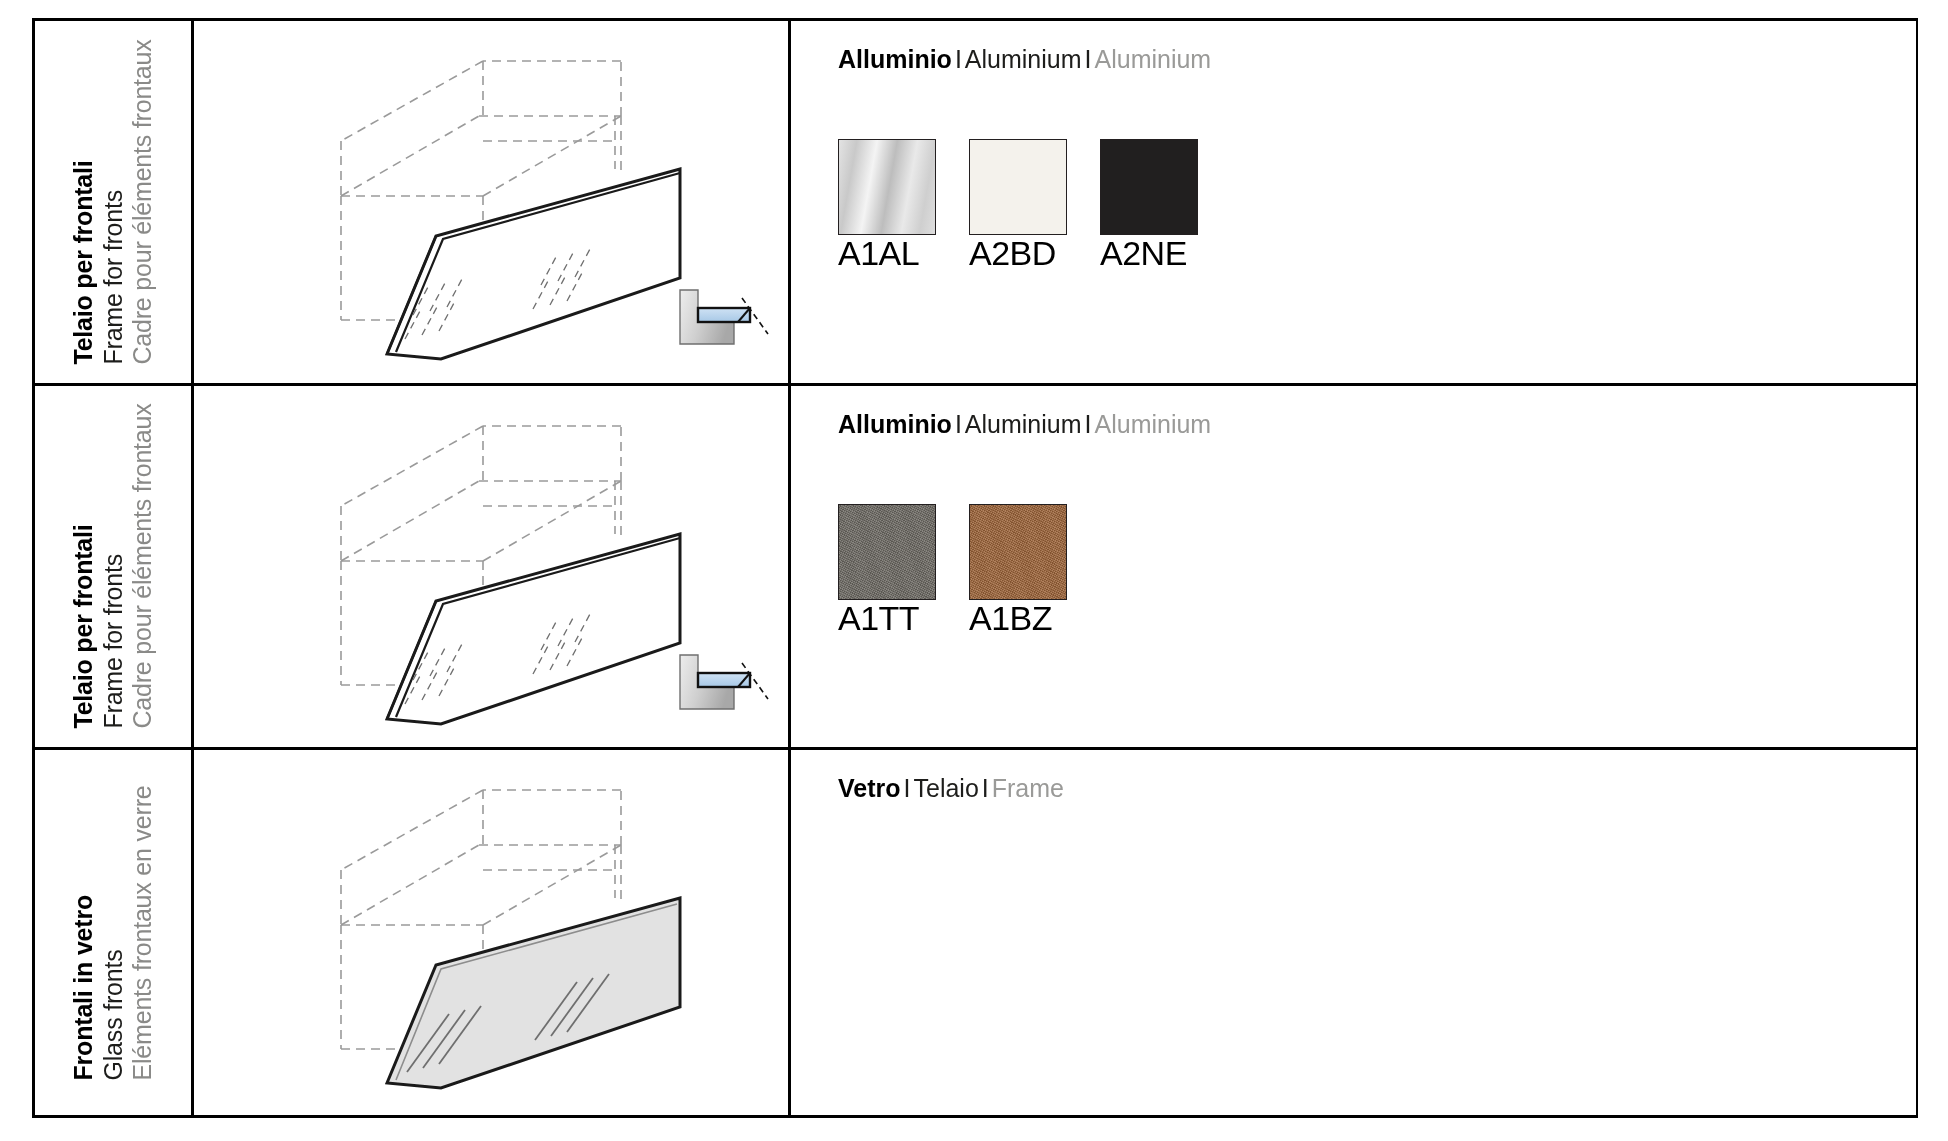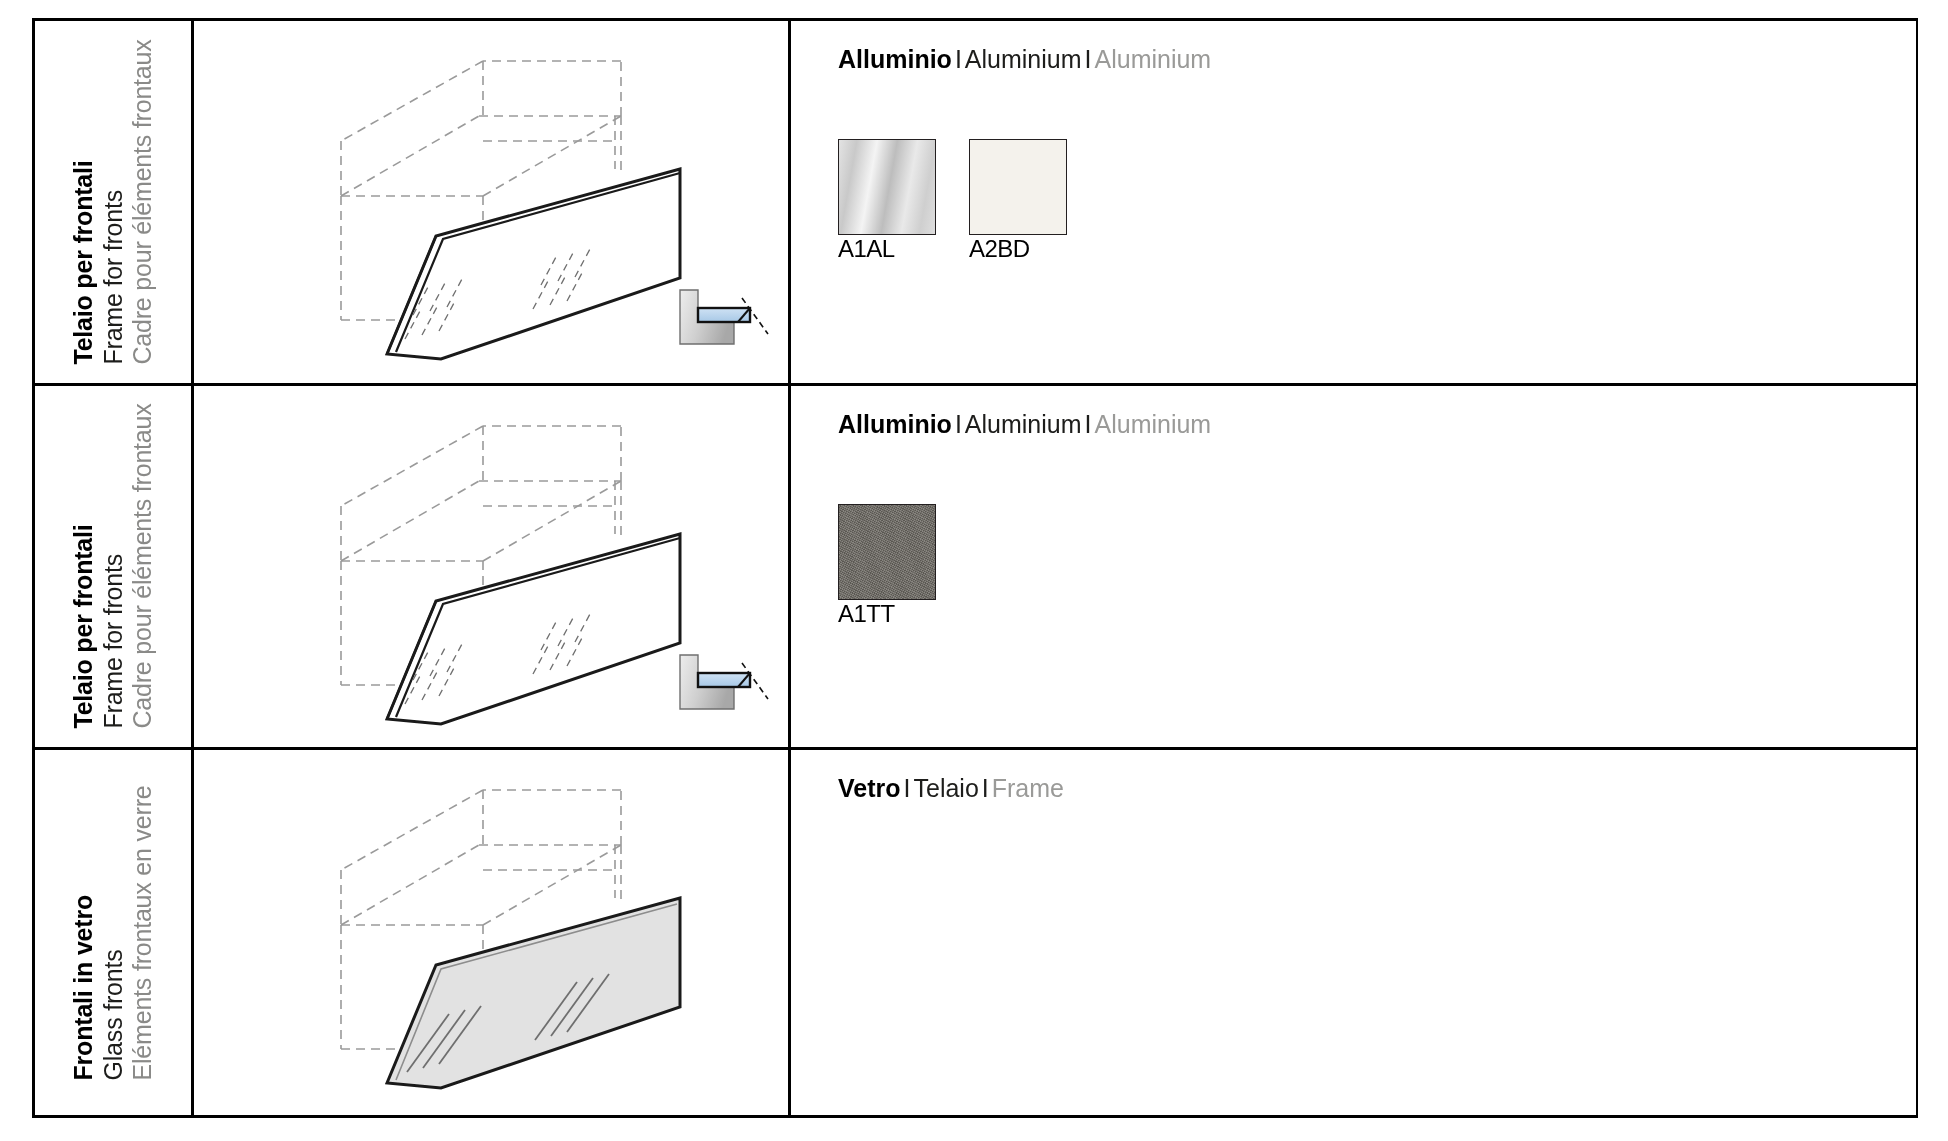--- a/index.html
+++ b/index.html
@@ -136,21 +136,21 @@
   }
   .sw-item { width: 100px; }
   .sw-chip {
     width: 98px;
     height: 96px;
     box-sizing: border-box;
     border: 1px solid #231f20;
   }
   .sw-code {
     margin-top: 1px;
-    font-size: 24px;
+    font-size: 34px;
     font-weight: normal;
     color: #000000;
     letter-spacing: -0.5px;
     line-height: 1.05;
   }
 
   
   .tex-grain {
     background-image:
       repeating-linear-gradient(27deg, rgba(255,255,255,.11) 0 1px, rgba(0,0,0,.10) 1px 2px),
@@ -249,20 +249,24 @@
         </div>
         <div class="swatches">
           <div class="sw-item">
             <div class="sw-chip" style="background:linear-gradient(100deg,#e3e3e3 0%,#c9c9c9 16%,#f4f4f4 34%,#bdbdbd 52%,#e9e9e9 70%,#cfcfcf 86%,#dedede 100%);"></div>
             <div class="sw-code">A1AL</div>
           </div>
           <div class="sw-item">
             <div class="sw-chip" style="background:#f4f2ec;"></div>
             <div class="sw-code">A2BD</div>
           </div>
+          <div class="sw-item">
+            <div class="sw-chip" style="background:#211f1f;"></div>
+            <div class="sw-code">A2NE</div>
+          </div>
         </div>
       </div>
     </div>
 
     <div class="row rdiv">
       <div class="vdiv c1"></div>
       <div class="vdiv c2"></div>
 
       <div class="cap-cell">
         <div class="cap-rot">
@@ -341,20 +345,24 @@
 
       <div class="fin-cell">
         <div class="fin-head">
           <span class="h-it">Alluminio</span><span class="h-sep">I</span><span class="h-en">Aluminium</span><span class="h-sep">I</span><span class="h-fr">Aluminium</span>
         </div>
         <div class="swatches">
           <div class="sw-item">
             <div class="sw-chip tex-grain" style="background-color:#6d6a63;"></div>
             <div class="sw-code">A1TT</div>
           </div>
+          <div class="sw-item">
+            <div class="sw-chip tex-grain" style="background-color:#9e6438;"></div>
+            <div class="sw-code">A1BZ</div>
+          </div>
         </div>
       </div>
     </div>
 
     <div class="row">
       <div class="vdiv c1"></div>
       <div class="vdiv c2"></div>
 
       <div class="cap-cell">
         <div class="cap-rot">

